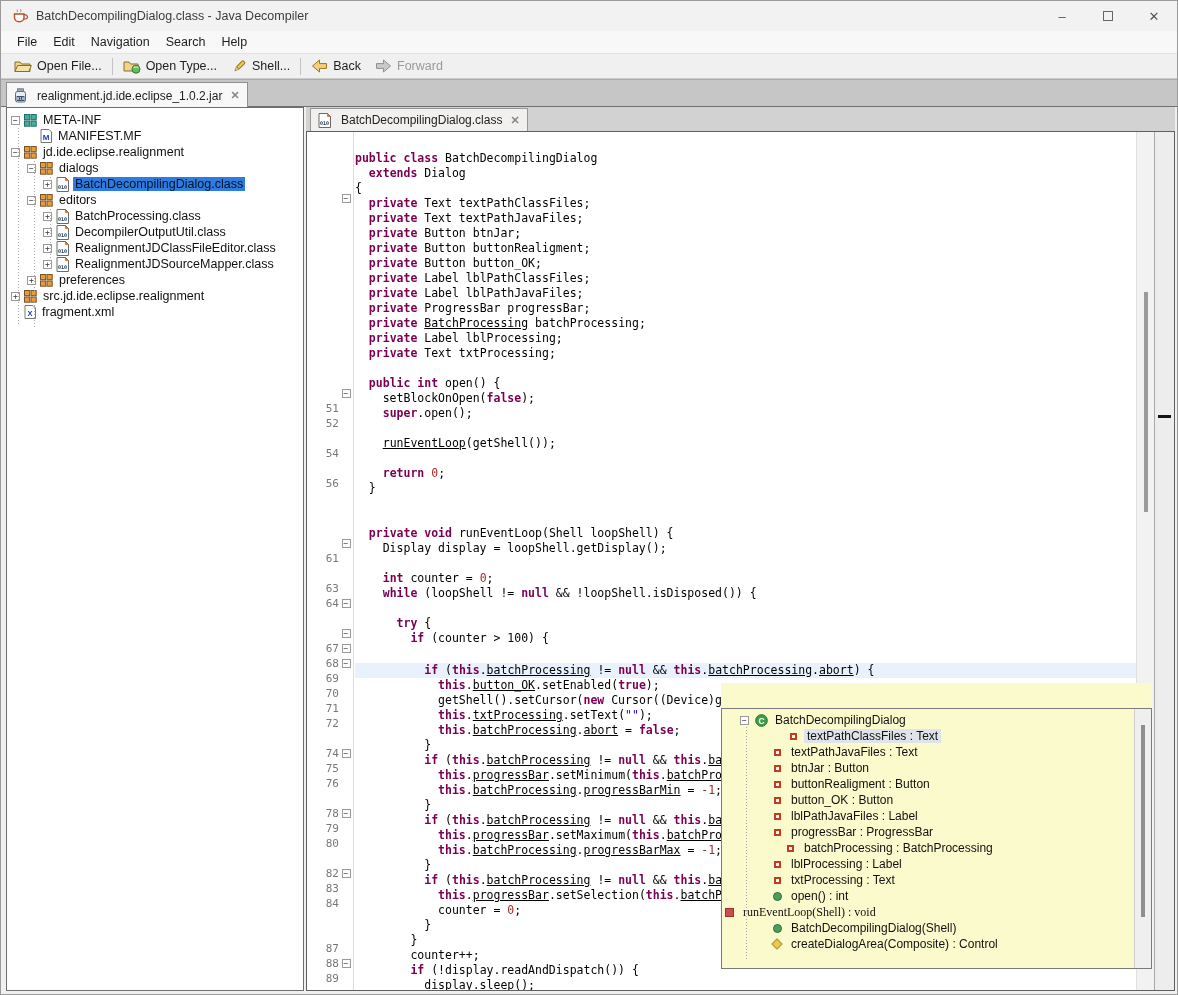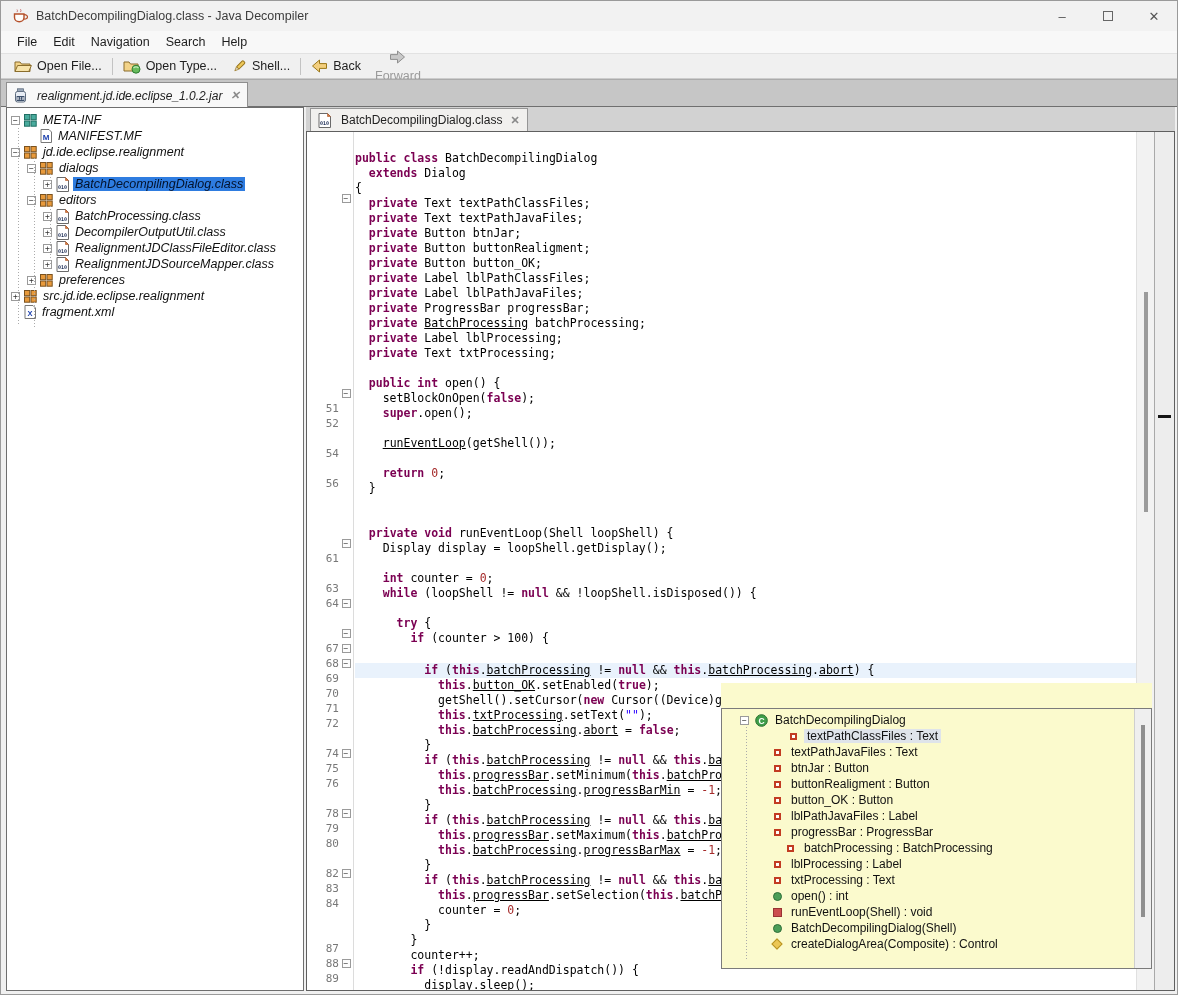--- a/index.html
+++ b/index.html
@@ -15,25 +15,25 @@
   .titlebar .title { margin-left:8px; font-size:12.5px; color:#3c3c3c; }
   .wincontrols { position:absolute; right:0; top:0; height:30px; display:flex; }
   .wbtn { width:46px; height:30px; display:flex; align-items:center; justify-content:center; color:#555; font-size:13px; }
   .wbtn .maxbox { width:10px; height:10px; border:1px solid #666; }
   
   .menubar { position:absolute; left:0; top:30px; right:0; height:22px; background:#f8f8f8; display:flex; align-items:center; padding-left:8px; }
   .menuitem { font-size:12.5px; color:#1e1e1e; padding:2px 8px; }
   
   .toolbar { position:absolute; left:0; top:52px; right:0; height:26px; background:#f0f0f0; border-top:1px solid #e2e2e2; border-bottom:1px solid #cccccc; display:flex; align-items:center; padding-left:6px; }
   .tbtn { display:flex; align-items:center; gap:5px; font-size:12.5px; color:#1e1e1e; padding:2px 7px; }
-  .tbtn.disabled { color:#9a9a9a;flex-direction:column; }
+  .tbtn.disabled { color:#9a9a9a; }
   .tsep { width:1px; height:17px; background:#c3c3c3; margin:0 3px; }
   
   .jartabrow { position:absolute; left:0; top:78px; right:0; height:28px; background:#c6c6c6; border-top:1px solid #ababab; border-bottom:1px solid #6f6f6f; }
-  .jartab { position:absolute; left:5px; top:2px; height:26px; background:#f8f8f8; border:1px solid #8f8f8f; border-bottom:none; display:flex; align-items:center; padding:0 7px; gap:6px; font-size:12px;font-style:italic; }
+  .jartab { position:absolute; left:5px; top:2px; height:26px; background:#f8f8f8; border:1px solid #8f8f8f; border-bottom:none; display:flex; align-items:center; padding:0 7px; gap:6px; font-size:12px; }
   .tabclose { color:#8a8a8a; font-size:11px; font-weight:bold; padding-left:2px; }
   
   .treepanel { position:absolute; left:5px; top:106px; width:298px; height:884px; background:#ffffff; border:1px solid #6e6e6e; overflow:hidden; font-size:12.5px; }
   .editorpanel { position:absolute; left:305px; top:106px; width:869px; height:884px; background:#c9c9c9; }
   .edtabrow { position:absolute; left:0; top:0; right:0; height:24px; background:#d2d2d2; }
   .edtab { position:absolute; left:4px; top:1px; height:23px; background:#f1f0ee; border:1px solid #969696; border-bottom:none; display:flex; align-items:center; gap:6px; padding:0 7px; font-size:12px; }
   .edbody { position:absolute; left:0; top:24px; right:0; bottom:0; background:#ffffff; border:1px solid #5f5f5f; overflow:hidden; }
   
   .gutter { position:absolute; left:0; top:0; bottom:0; width:47px; background:#ffffff; border-right:1px solid #dcdcdc; padding-top:29px; }
   .grow { height:15px; display:flex; align-items:center; }
@@ -51,21 +51,21 @@
   
   .edscroll { position:absolute; top:0; bottom:0; right:20px; width:18px; background:#f2f2f2; border-left:1px solid #e0e0e0; }
   .edthumb { position:absolute; left:7px; width:4px; top:160px; height:220px; background:#9b9b9b; }
   .edruler { position:absolute; top:0; bottom:0; right:0; width:20px; background:#ededed; border-left:1px solid #a9a9a9; }
   .rulermark { position:absolute; left:3px; width:13px; height:3px; top:283px; background:#151515; }
   
   .trow { height:16px; display:flex; align-items:center; position:relative; }
   .texp { width:9px; height:9px; border:1px solid #9a9a9a; background:#ffffff; color:#333; font:8px/7px "DejaVu Sans Mono", monospace; text-align:center; flex:none; margin-right:4px; }
   .texp.none { visibility:hidden; }
   .ticon { flex:none; margin-right:4px; display:flex; }
-  .tlabel { white-space:nowrap; color:#111; padding:0 2px;font-style:italic; }
+  .tlabel { white-space:nowrap; color:#111; padding:0 2px; }
   .tlabel.sel { background:var(--sel-blue); color:#03122b; }
   .guide { position:absolute; width:1px; background-image:repeating-linear-gradient(180deg,#ababab 0 1px,transparent 1px 3px); }
   
   .popup { position:absolute; left:720px; top:682px; width:431px; height:286px; z-index:6; }
   .popup-top { position:absolute; left:0; top:0; right:0; height:25px; background:var(--popup-bg); }
   .popup-panel { position:absolute; left:0; top:25px; right:0; bottom:0; background:var(--popup-bg); border:1px solid #7b7b7b; overflow:hidden; }
   .prow { height:16px; display:flex; align-items:center; font-size:12px; position:relative; }
   .plabel { white-space:nowrap; padding:0 3px; color:#111; }
   .plabel.sel { background:#dfe4ea; }
   .pscroll { position:absolute; top:0; bottom:0; right:0; width:17px; background:#efefef; border-left:1px solid #cfcfcf; }
@@ -725,21 +725,21 @@
               <span class="sq"></span>
             </span>
             <span class="plabel">txtProcessing : Text</span>
           </div>
           <div class="prow" style="padding-left: 48px;">
             <span class="ticon" style="width:14px;justify-content:center;">
               <span class="circ"></span>
             </span>
             <span class="plabel">open() : int</span>
           </div>
-          <div class="prow" style="padding-left: 48px;">
+          <div class="prow" style=" font-family: Liberation Serif, serif;">
             <span class="ticon" style="width:14px;justify-content:center;">
               <span class="rsq"></span>
             </span>
             <span class="plabel">runEventLoop(Shell) : void</span>
           </div>
           <div class="prow" style="padding-left: 48px;">
             <span class="ticon" style="width:14px;justify-content:center;">
               <span class="circ"></span>
             </span>
             <span class="plabel">BatchDecompilingDialog(Shell)</span>

